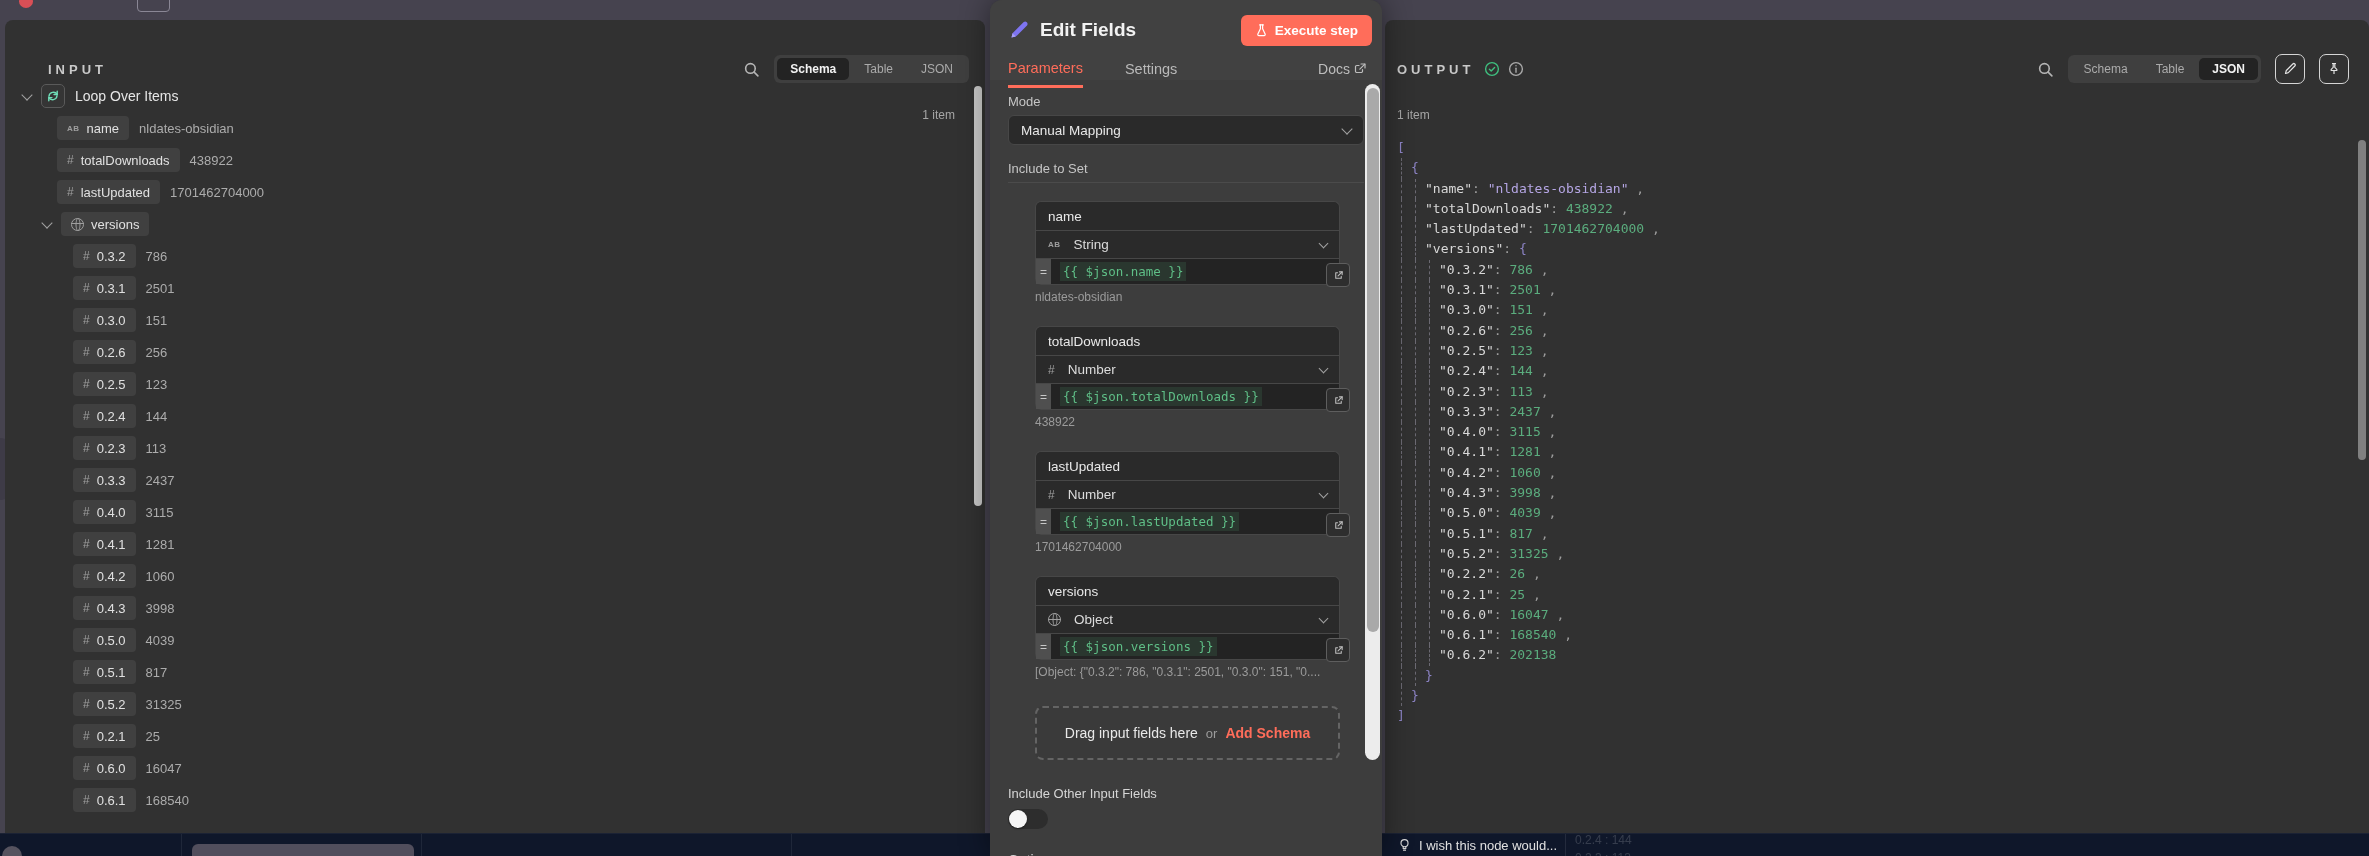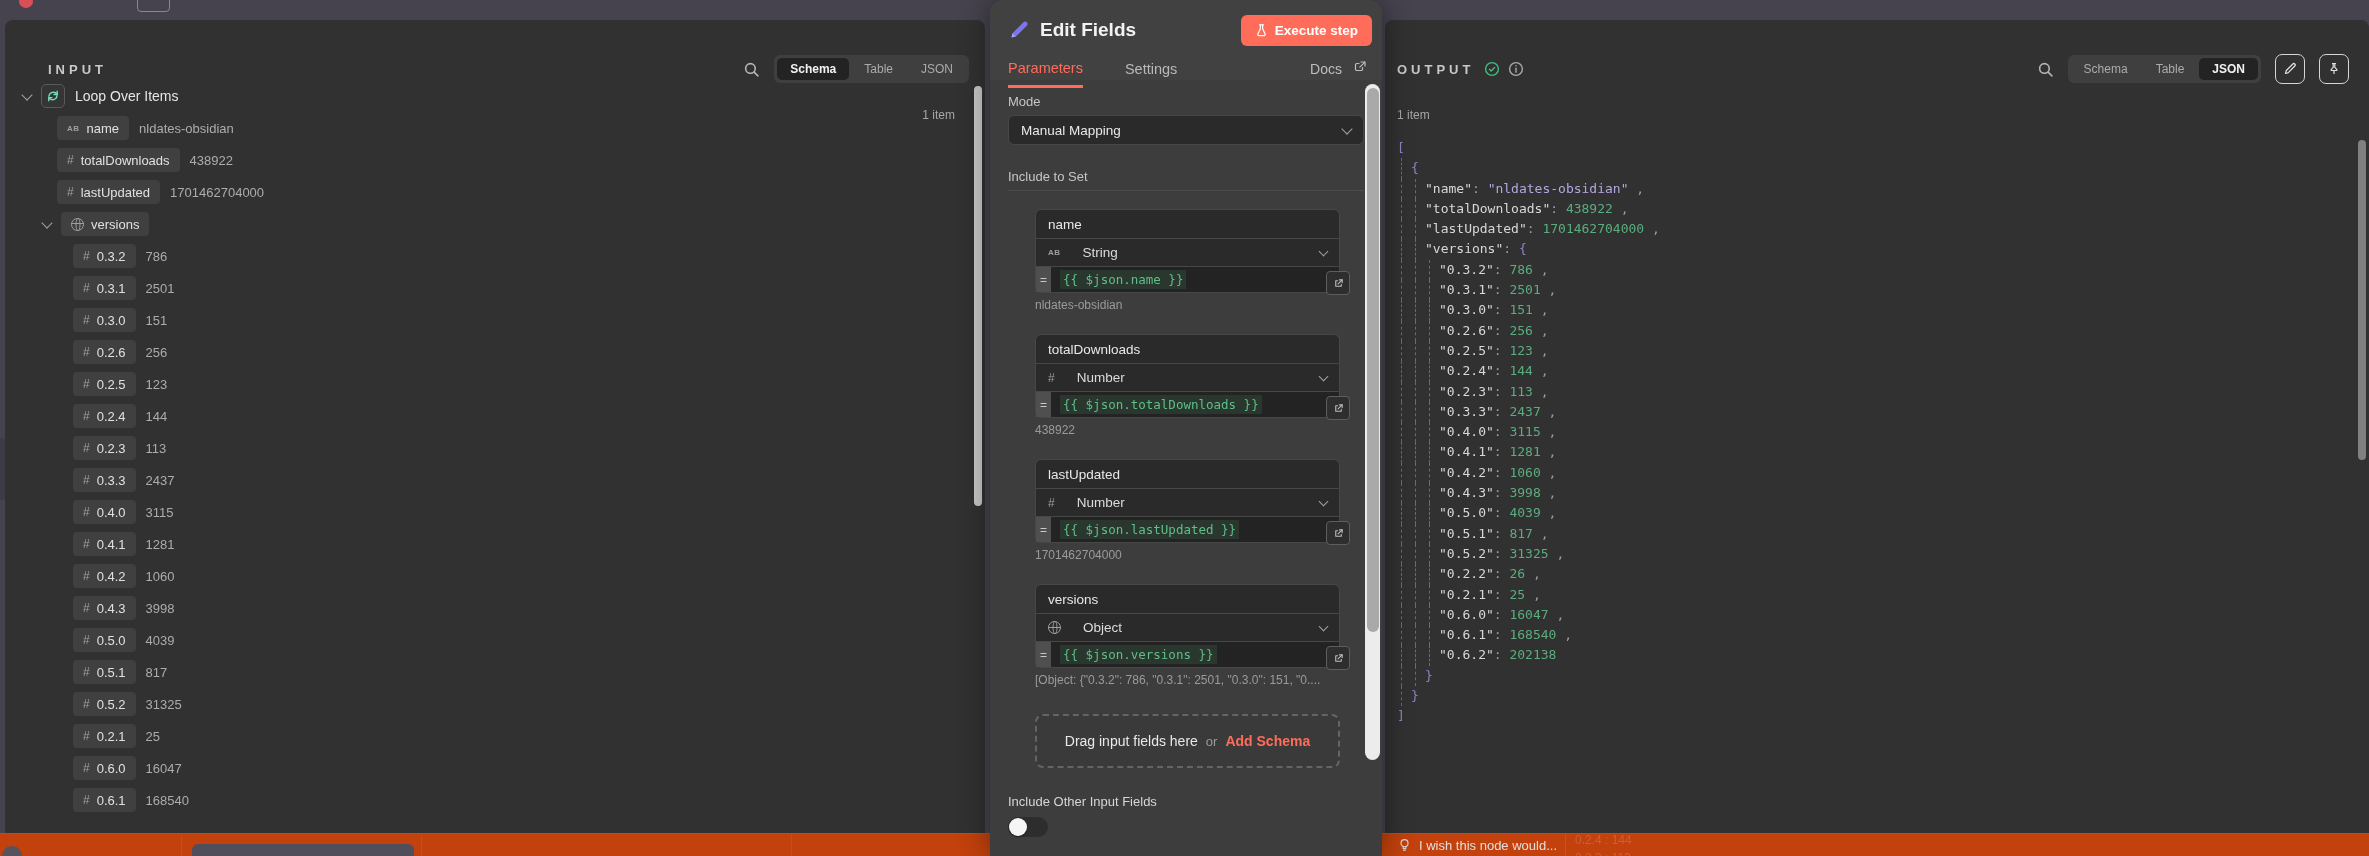--- a/index.html
+++ b/index.html
@@ -54,53 +54,53 @@
   .json-body{position:absolute;left:12px;top:118px;right:30px;font-family:"DejaVu Sans Mono",monospace;font-size:13px;line-height:20.3px;}
   .j-line{position:relative;white-space:pre;}
   .j-guide{position:absolute;top:0;bottom:0;border-left:1px dashed #9B97A8;opacity:.55;}
   .jp{color:#8D84C6;}
   .jk{color:#D8D8D8;}
   .jc{color:#9E9E9E;}
   .jn{color:#5BAD7E;}
   .js{color:#B5A6E4;}
 
   
-  .footer{position:absolute;left:0;right:0;top:833px;height:23px;background:#c2410c;border-top:1px solid rgba(255,255,255,.05);z-index:3;overflow:hidden;}
+  .footer{position:absolute;left:0;right:0;top:833px;height:23px;background:#0f172a;border-top:1px solid rgba(255,255,255,.05);z-index:3;overflow:hidden;}
   .seam{position:absolute;top:0;bottom:0;width:1px;background:rgba(255,255,255,.07);}
   .footer-ghost-rect{position:absolute;left:192px;top:10px;width:222px;height:13px;background:#514E5C;border-radius:6px 6px 0 0;}
   .footer-circle{position:absolute;left:2px;top:12px;width:20px;height:20px;border-radius:50%;background:#56535F;}
   .feedback{position:absolute;left:1398px;top:0;height:23px;display:flex;align-items:center;gap:8px;}
   .feedback-text{font-size:13px;color:#E0E0E0;}
   .ghost-rows{position:absolute;left:1575px;top:-3px;font-size:12px;color:rgba(255,255,255,.16);line-height:18px;}
 
   
   .node-panel{position:absolute;left:990px;top:0;width:392px;height:856px;background:#3D3D3D;border-radius:12px 12px 0 0;box-shadow:0 0 30px rgba(0,0,0,.45);z-index:4;}
   .node-head{position:absolute;left:0;right:0;top:0;height:80px;background:#414141;border-radius:12px 12px 0 0;}
   .nh-row1{display:flex;align-items:center;height:44px;padding:8px 10px 0 18px;}
   .node-title{font-size:19px;font-weight:600;color:#F2F2F2;margin-left:10px;}
   .exec-btn{margin-left:auto;display:flex;align-items:center;gap:7px;background:#FF6D5A;color:#FFF;font-size:13.5px;font-weight:600;border-radius:6px;padding:8px 14px;cursor:pointer;}
   .nh-row2{display:flex;align-items:center;height:34px;padding:0 16px 0 18px;}
   .tab{font-size:14.5px;color:#B9B9B9;padding-bottom:9px;margin-bottom:-9px;cursor:pointer;}
   .tab.active{color:#FF6D5A;border-bottom:3px solid #FF6D5A;}
   .tab + .tab{margin-left:42px;}
-  .docs-link{margin-left:auto;display:flex;gap:12px;color:#BDBDBD;font-size:14px;cursor:pointer;}
+  .docs-link{margin-left:auto;display:flex;align-items:center;gap:4px;color:#BDBDBD;font-size:14px;cursor:pointer;}
 
   .node-body{position:absolute;left:0;right:0;top:80px;bottom:0;padding:14px 18px 0 18px;overflow:hidden;}
   .p-label{font-size:13px;color:#C6C6C6;margin-bottom:6px;}
-  .mode-select{height:28px;background:#2A2A2A;border:1px solid #474747;border-radius:6px;display:flex;align-items:center;padding:0 12px;margin-bottom:24px;cursor:pointer;}
+  .mode-select{height:28px;background:#2A2A2A;border:1px solid #474747;border-radius:6px;display:flex;align-items:center;padding:0 12px;margin-bottom:16px;cursor:pointer;}
   .mode-select .val{font-size:13.5px;color:#E8E8E8;}
   .mode-select .chev{margin-left:auto;margin-top:-3px;}
   .fts-label{font-size:13px;color:#C6C6C6;}
   .fts-divider{border:none;border-top:1px solid #4B4B4B;margin:6px 0 18px 0;}
 
   .fields-wrap{margin-left:27px;}
   .card{width:305px;margin-bottom:22px;}
   .f-name-row{height:29px;background:#2A2A2A;border:1px solid #474747;border-bottom:none;border-radius:6px 6px 0 0;display:flex;align-items:center;padding:0 12px;box-sizing:border-box;}
   .f-name{font-size:13.5px;color:#E8E8E8;}
-  .f-type-row{height:29px;background:#2A2A2A;border:1px solid #474747;display:flex;align-items:center;gap:22px;padding:0 12px;box-sizing:border-box;}
+  .f-type-row{height:29px;background:#2A2A2A;border:1px solid #474747;display:flex;align-items:center;gap:13px;padding:0 12px;box-sizing:border-box;}
   .type-label{font-size:13.5px;color:#DCDCDC;}
   .f-type-row .chev{margin-left:auto;margin-top:-3px;width:6px;height:6px;}
   .type-icon{color:#9E9E9E;display:inline-flex;align-items:center;justify-content:center;}
   .f-expr-row{position:relative;height:26px;background:#232323;border:1px solid #474747;border-top:none;border-radius:0 0 6px 6px;display:flex;align-items:stretch;box-sizing:border-box;}
   .eq{width:15px;background:#4F4F4F;color:#C9C9C9;font-size:12px;display:flex;align-items:center;justify-content:center;flex:0 0 auto;}
   .eq::after{content:'=';}
   .expr-text{font-family:"DejaVu Sans Mono",monospace;font-size:12.5px;color:#5FBF87;background:rgba(95,191,135,.13);align-self:center;margin-left:9px;padding:2px 3px;white-space:pre;}
   .open-btn{position:absolute;right:-11px;top:4px;width:22px;height:22px;background:#2E2E2E;border:1px solid #5E5E5E;border-radius:4px;display:flex;align-items:center;justify-content:center;cursor:pointer;}
   .f-hint{margin-top:5px;font-size:12px;color:#9B9B9B;white-space:nowrap;overflow:hidden;max-width:330px;}
 

